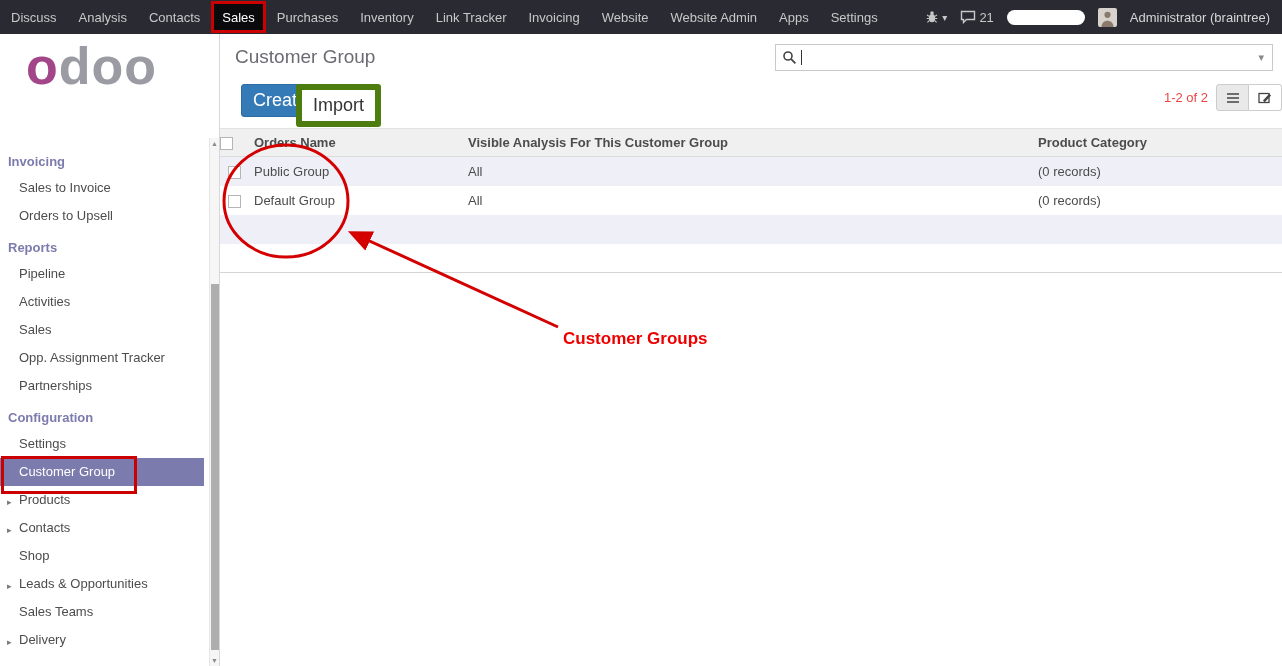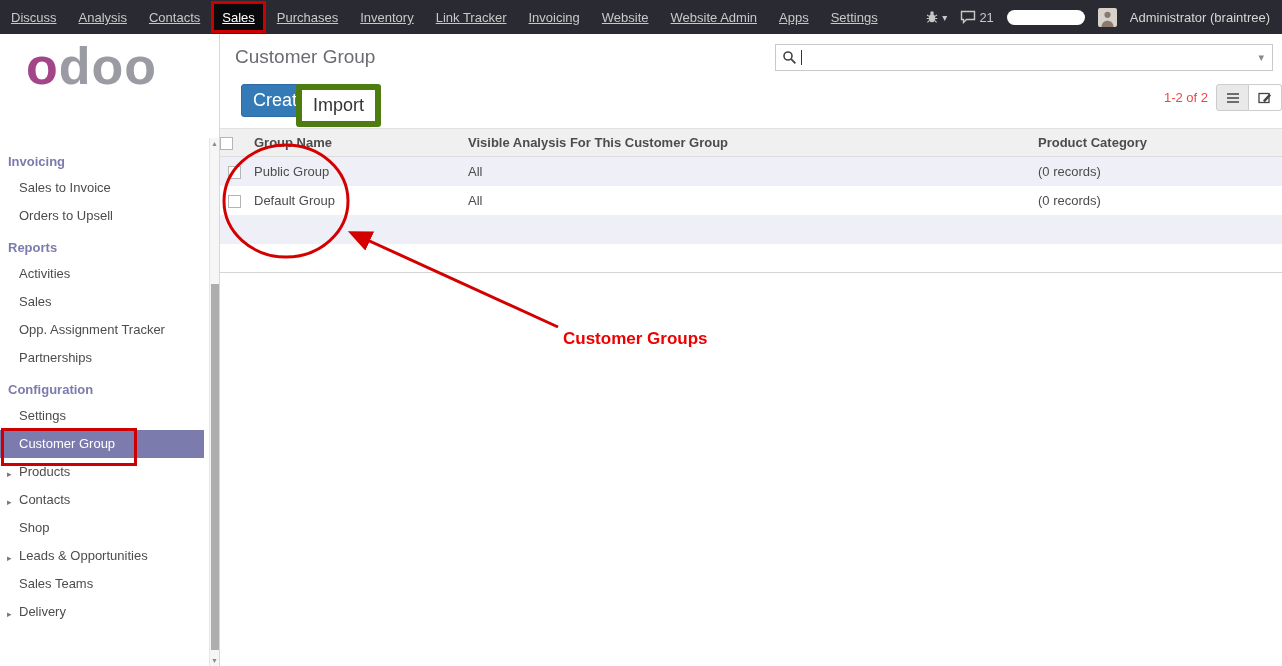--- a/index.html
+++ b/index.html
@@ -2,21 +2,21 @@
 <html><head>
 <meta charset="utf-8">
 <style>
   * { margin:0; padding:0; box-sizing:border-box; }
   html,body { width:1282px; height:666px; }
   body { font-family:"Liberation Sans", sans-serif; background:#fff; position:relative; overflow:hidden; }
 
   
   .topbar { position:absolute; top:0; left:0; width:1282px; height:34px; background:#2a2a33;
             display:flex; align-items:center; color:#c8c8c8; font-size:13px; z-index:10; }
-  .menu-item { padding:0 11px; height:32px; line-height:34px; cursor:pointer; white-space:nowrap;text-decoration:underline; }
+  .menu-item { padding:0 11px; height:32px; line-height:34px; cursor:pointer; white-space:nowrap; }
   .menu-item.active { background:#0a0a0d; color:#fff; box-shadow: inset 0 0 0 3px #cc0000; }
   .topbar-right { margin-left:auto; display:flex; align-items:center; gap:13px; padding-right:12px; }
   .tb-icon { display:flex; align-items:center; gap:3px; cursor:pointer; }
   .caret { font-size:10px; color:#c8c8c8; }
   .msg-count { color:#c8c8c8; }
   .systray-pill { width:78px; height:15px; background:#fff; border-radius:8px; }
   .avatar { width:19px; height:19px; border-radius:2px; overflow:hidden; }
   .user-name { color:#d6d6d6; }
 
   
@@ -120,20 +120,21 @@
 
 <nav class="sidebar">
   <div class="logo"><span class="o1">o</span><span>doo</span></div>
 
   <div class="side-menu">
     <div class="side-section-title">Invoicing</div>
     <div class="side-item">Sales to Invoice</div>
     <div class="side-item">Orders to Upsell</div>
 
     <div class="side-section-title">Reports</div>
+    <div class="side-item">Pipeline</div>
     <div class="side-item">Activities</div>
     <div class="side-item">Sales</div>
     <div class="side-item">Opp. Assignment Tracker</div>
     <div class="side-item">Partnerships</div>
 
     <div class="side-section-title">Configuration</div>
     <div class="side-item">Settings</div>
     <div class="side-item selected"><span>Customer Group</span></div>
     <div class="side-item"><span class="chev">▸</span><span>Products</span></div>
     <div class="side-item"><span class="chev">▸</span><span>Contacts</span></div>
@@ -184,21 +185,21 @@
   <table class="list-table">
     <colgroup>
         <col style="width:28px">
         <col style="width:214px">
         <col style="width:570px">
         <col style="width:250px">
       </colgroup>
     <thead>
       <tr>
         <th class="cb"><input type="checkbox" style=""></th>
-        <th>Group Name</th>
+        <th>Orders Name</th>
         <th>Visible Analysis For This Customer Group</th>
         <th>Product Category</th>
       </tr>
     </thead>
     <tbody>
       <tr class="stripe">
         <td class="cb"><input type="checkbox" style=""></td>
         <td>Public Group</td>
         <td>All</td>
         <td>(0 records)</td>

